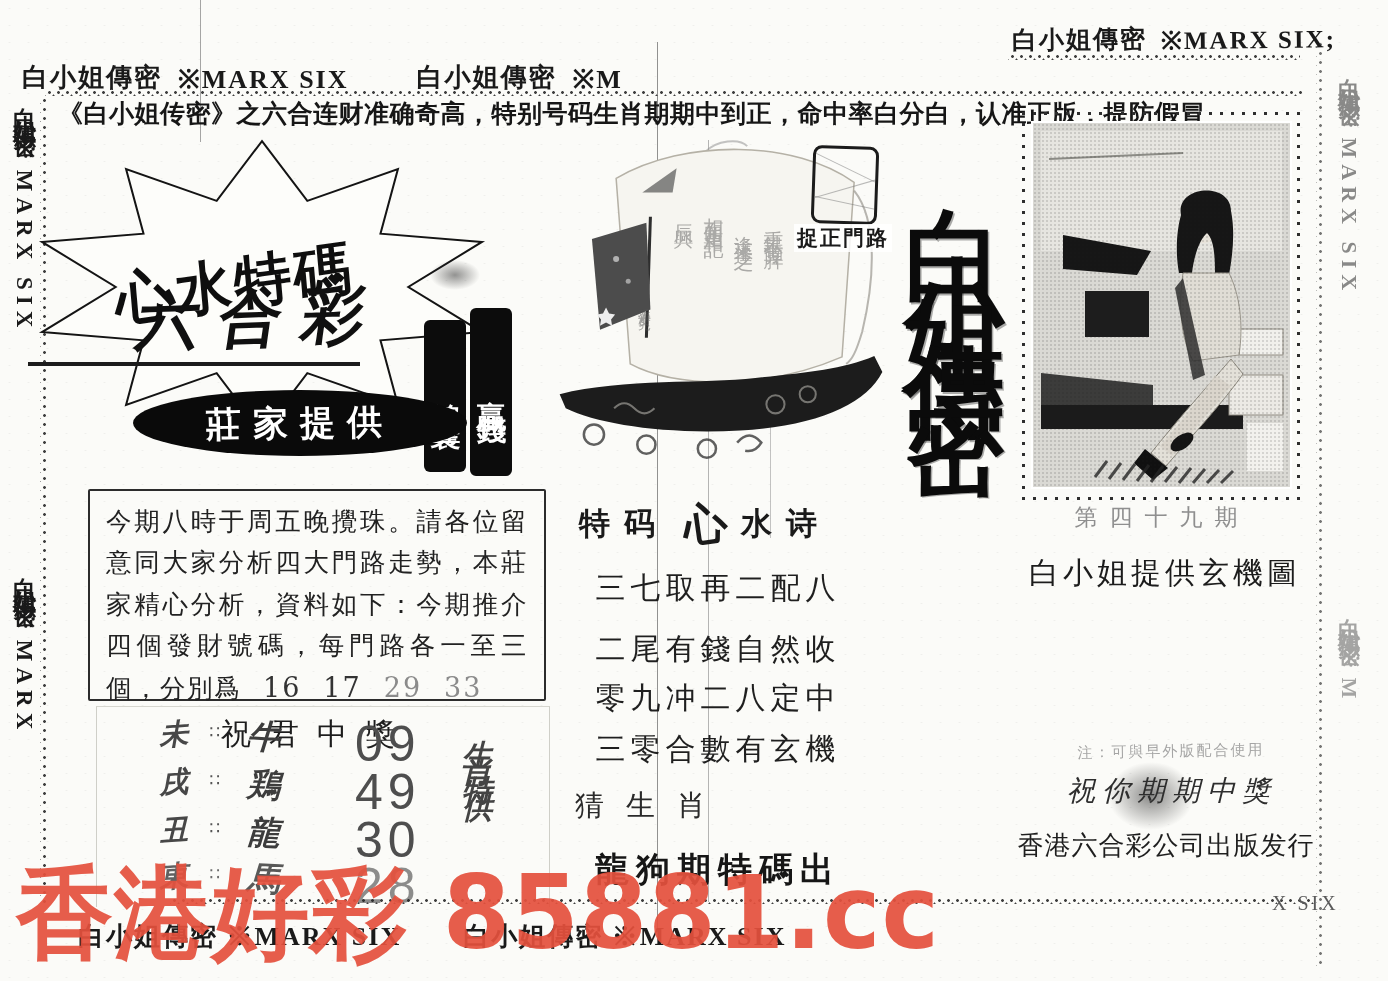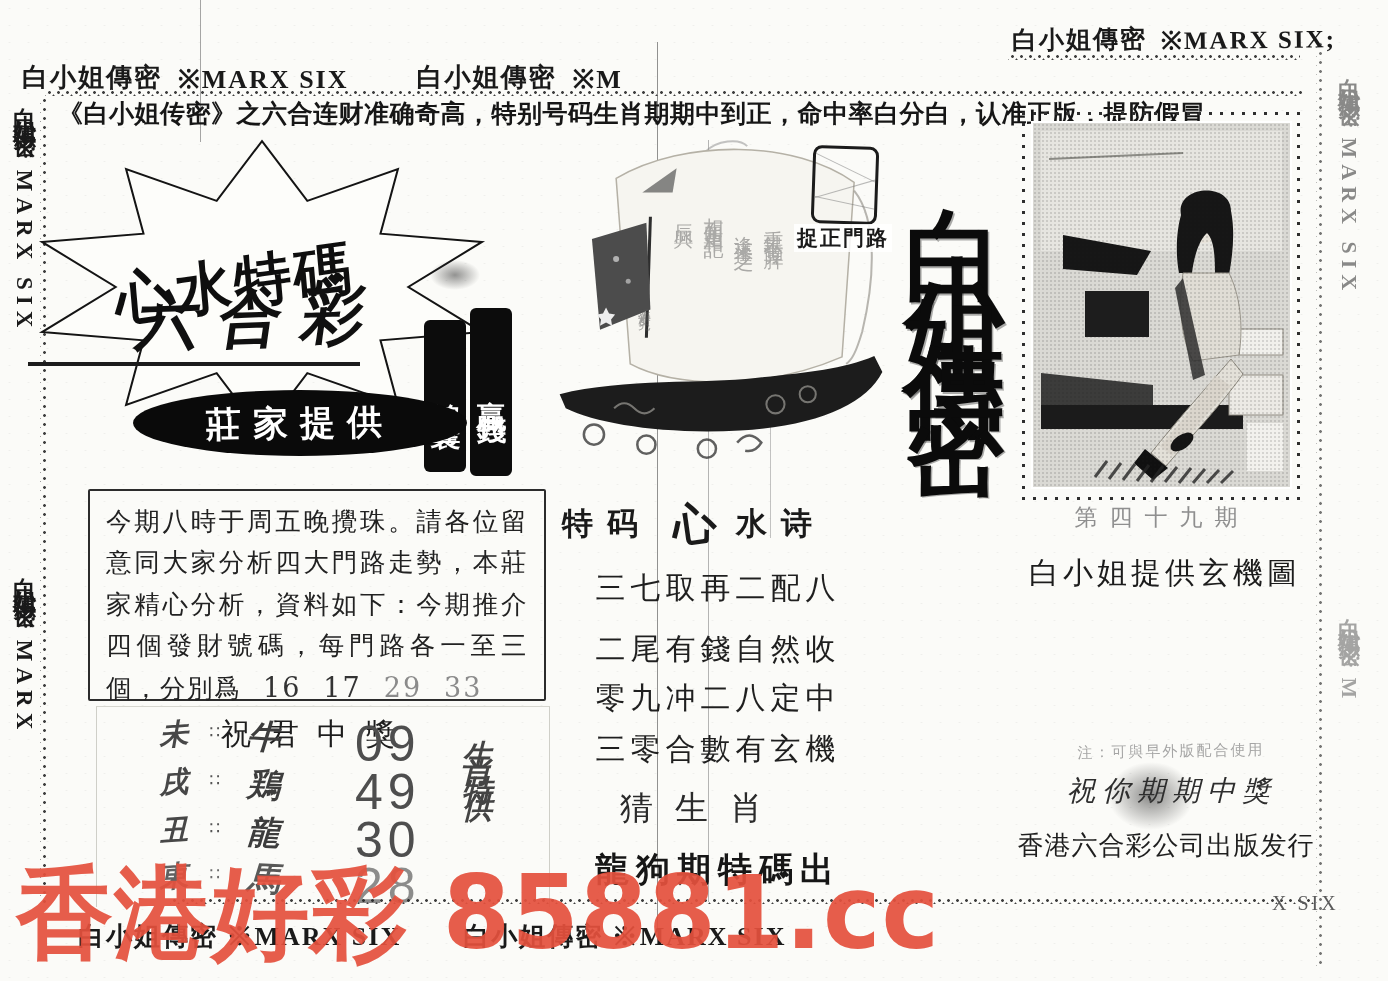--- a/index.html
+++ b/index.html
@@ -67,25 +67,25 @@
   .sailcol{position:absolute;writing-mode:vertical-rl;text-orientation:upright;font-size:20px;
     color:#4f4f4f;opacity:.45;letter-spacing:5px;}
   #sailSmall{position:absolute;left:82px;top:168px;writing-mode:vertical-rl;text-orientation:upright;
     font-size:13px;color:#555;opacity:.55;letter-spacing:3px;}
   #stamp{left:812px;top:146px;width:60px;height:72px;border:3px solid #1b1b1b;border-radius:9px;transform:rotate(2deg);overflow:hidden;}
   #stamp i{position:absolute;left:-6px;top:20px;width:80px;height:1px;background:#777;opacity:.5;transform:rotate(24deg);}
   #stamp i+i{top:38px;transform:rotate(-18deg);}
   #stamp i+i+i{top:54px;transform:rotate(10deg);}
   #stampLabel{left:794px;top:224px;font-size:21px;font-weight:700;letter-spacing:2px;background:rgba(255,255,255,.85);padding:0 3px;}
   
-  #poemTitle{left:538px;top:503px;width:312px;display:flex;justify-content:center;align-items:flex-end;gap:20px;}
+  #poemTitle{left:579px;top:503px;width:312px;display:flex;justify-content:flex-start;align-items:flex-end;gap:14px;}
   #poemTitle .pt{font-size:31px;font-weight:700;letter-spacing:14px;}
   #poemTitle .heart{font-size:44px;font-weight:900;transform:rotate(-8deg);line-height:.9;}
   .pline{left:550px;width:336px;text-align:center;font-size:30px;letter-spacing:5px;color:#1f1f1f;white-space:nowrap;}
-  #hint{left:575px;top:786px;width:210px;text-align:right;font-size:33px;letter-spacing:22px;color:#2a2a2a;}
+  #hint{left:575px;top:786px;width:210px;text-align:left;font-size:29px;letter-spacing:22px;color:#2a2a2a;}
   #pfoot{left:548px;top:847px;width:340px;text-align:center;font-size:34px;letter-spacing:7px;font-weight:600;color:#161616;white-space:nowrap;}
   
   #callig{left:886px;top:128px;height:780px;font-size:100px;font-weight:900;letter-spacing:46px;
     color:#0b0b0b;text-shadow:1.5px 1.5px 0 rgba(20,20,20,.35);}
   
   #photoFrame{left:1018px;top:108px;width:287px;height:394px;
     background-image:radial-gradient(circle,#2e2e2e 1.6px,transparent 1.8px);
     background-size:11px 11px;padding:0;box-sizing:border-box;}
   #photoInner{position:absolute;left:13px;top:13px;right:13px;bottom:13px;background:#fff;padding:2px;box-sizing:border-box;}
   #photoNoise{position:absolute;inset:2px;

